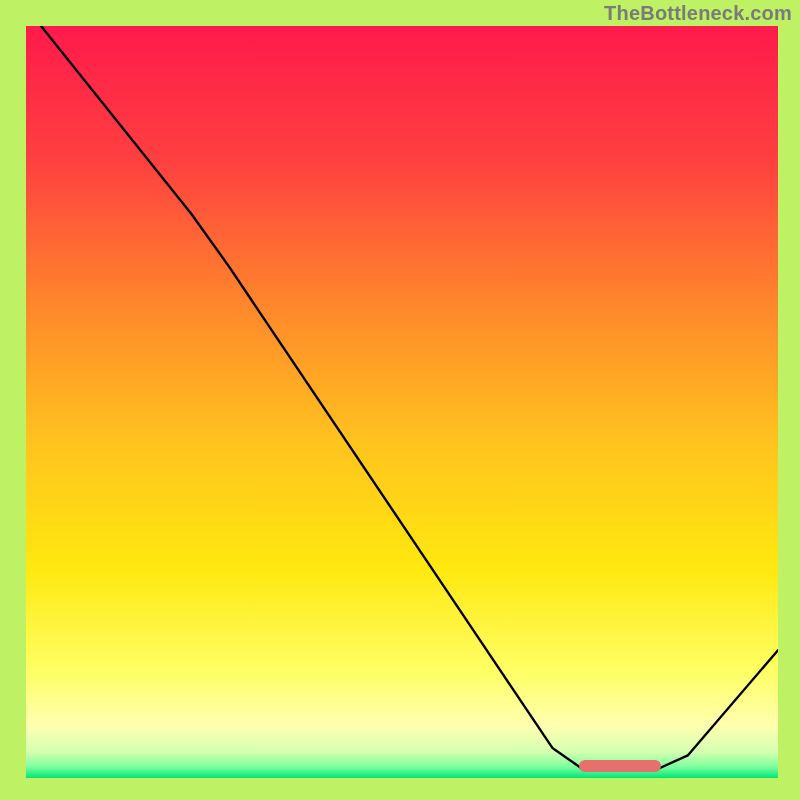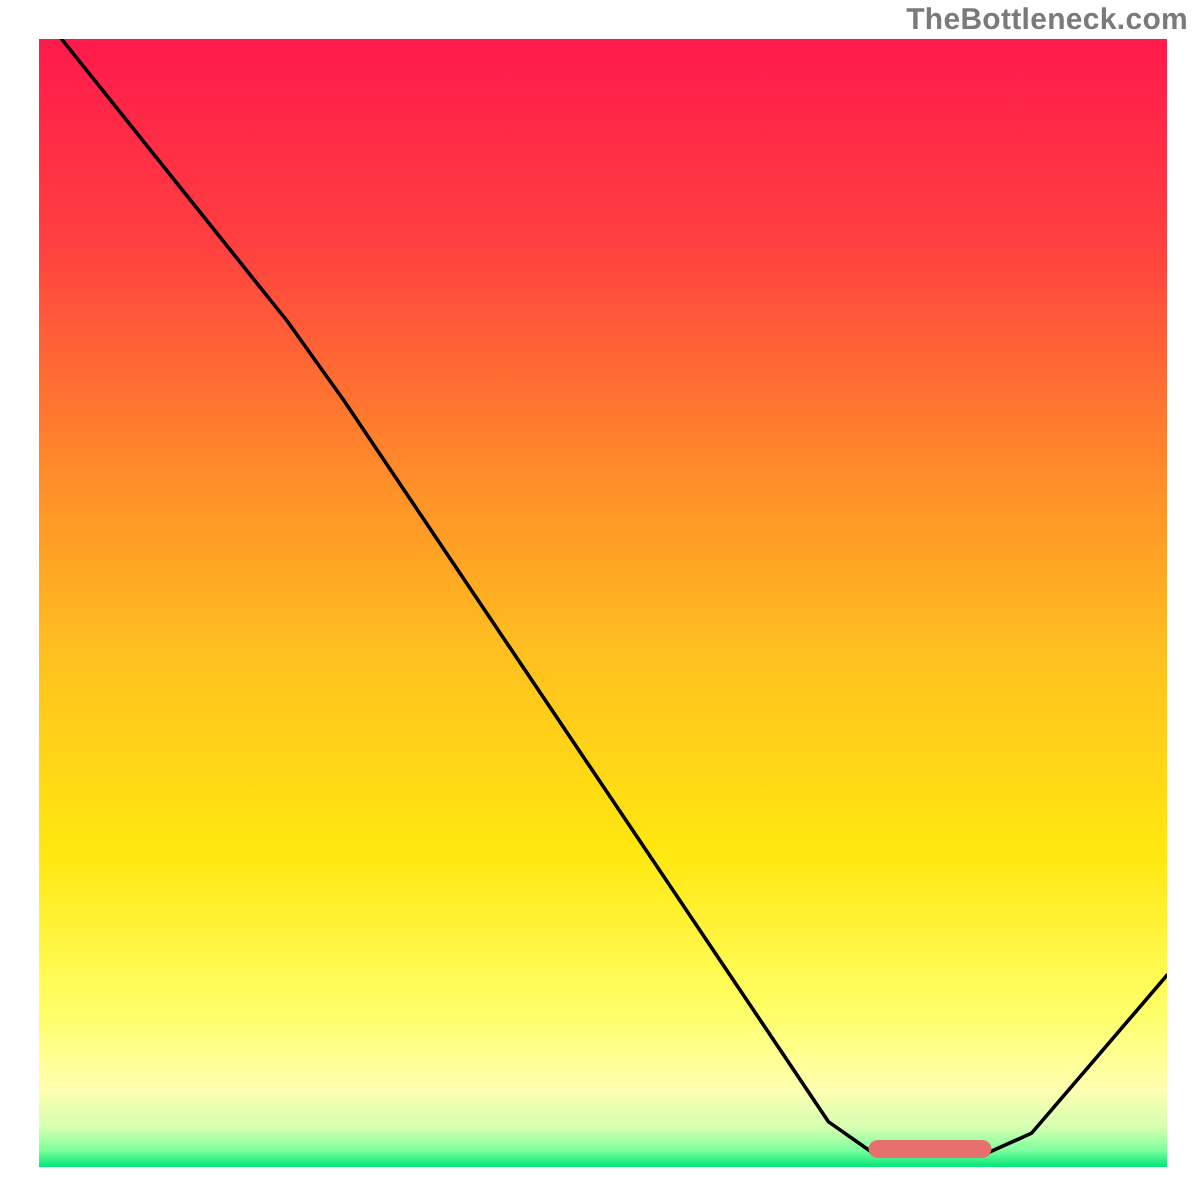--- a/index.html
+++ b/index.html
@@ -1,21 +1,21 @@
 <!DOCTYPE html>
 <html><head>
 <meta charset="utf-8">
 <style>
   * { margin: 0; padding: 0; box-sizing: border-box; }
   html, body { width: 800px; height: 800px; overflow: hidden; background: #000; }
   .frame {
     position: relative;
     width: 800px;
     height: 800px;
-    background: #ffffff;
+    background: #bef264;
   }
   .watermark {
     position: absolute;
     top: 2px;
     right: 8px;
     font-family: Arial, Helvetica, sans-serif;
     font-size: 20px;
     font-weight: bold;
     color: #7a7a7a;
     letter-spacing: 0.2px;

